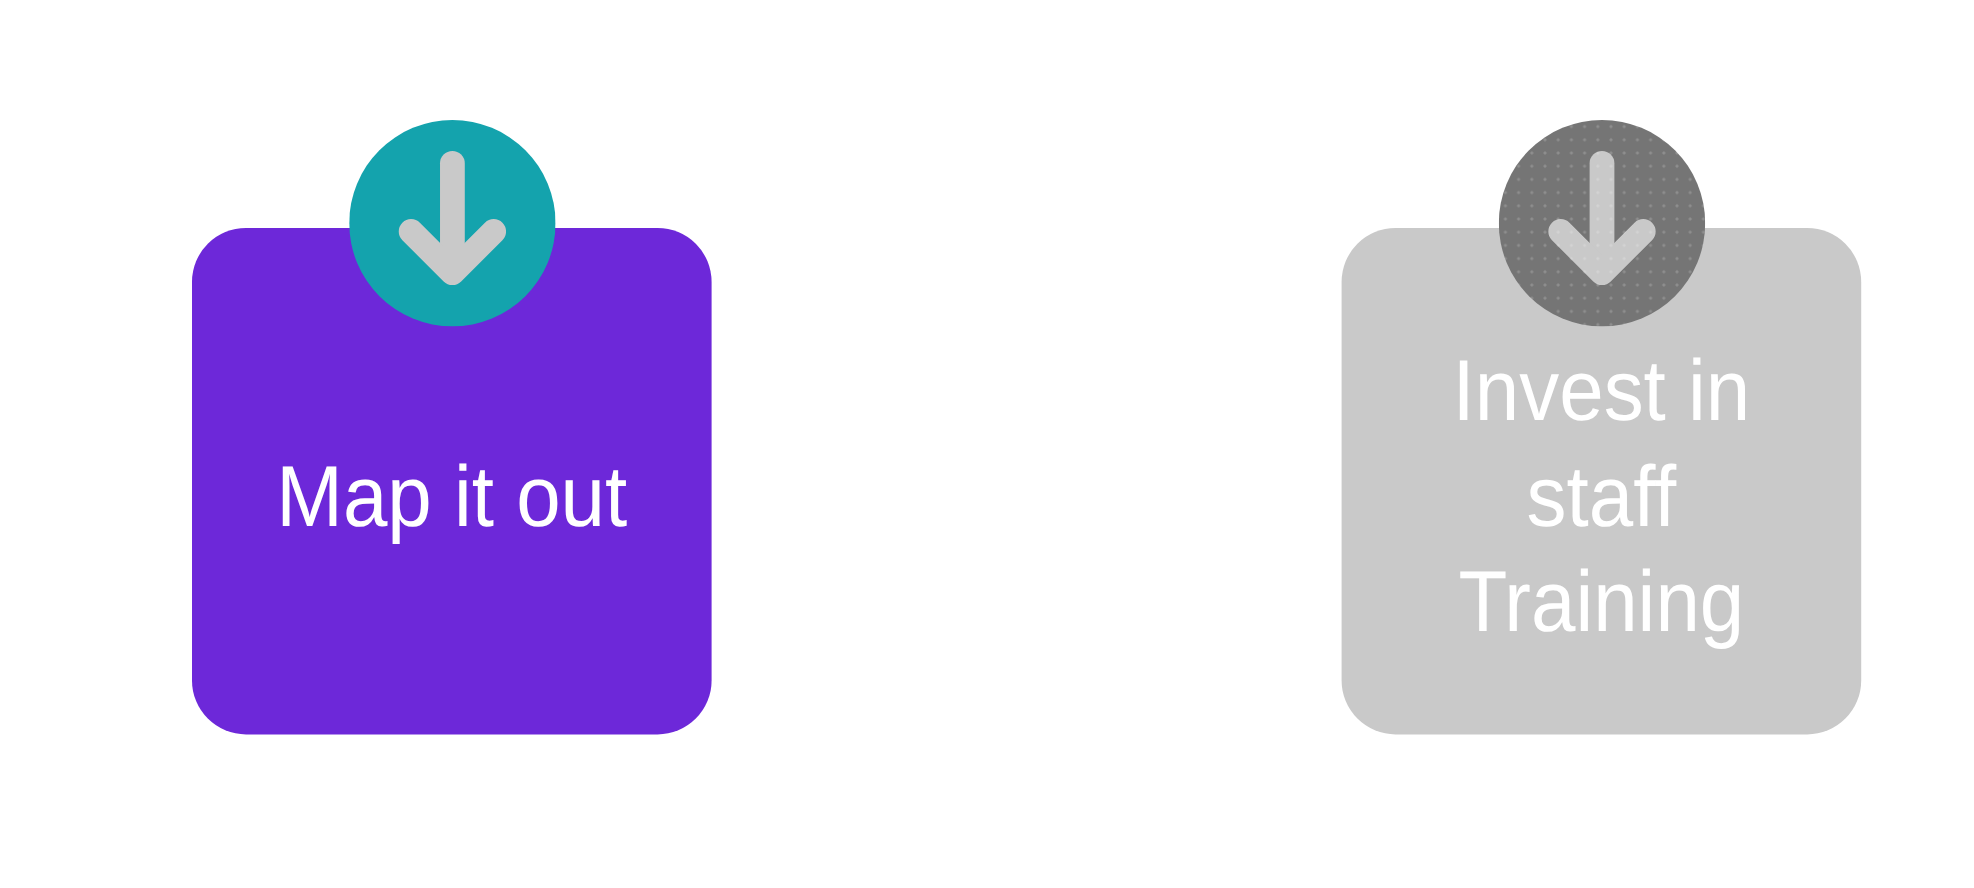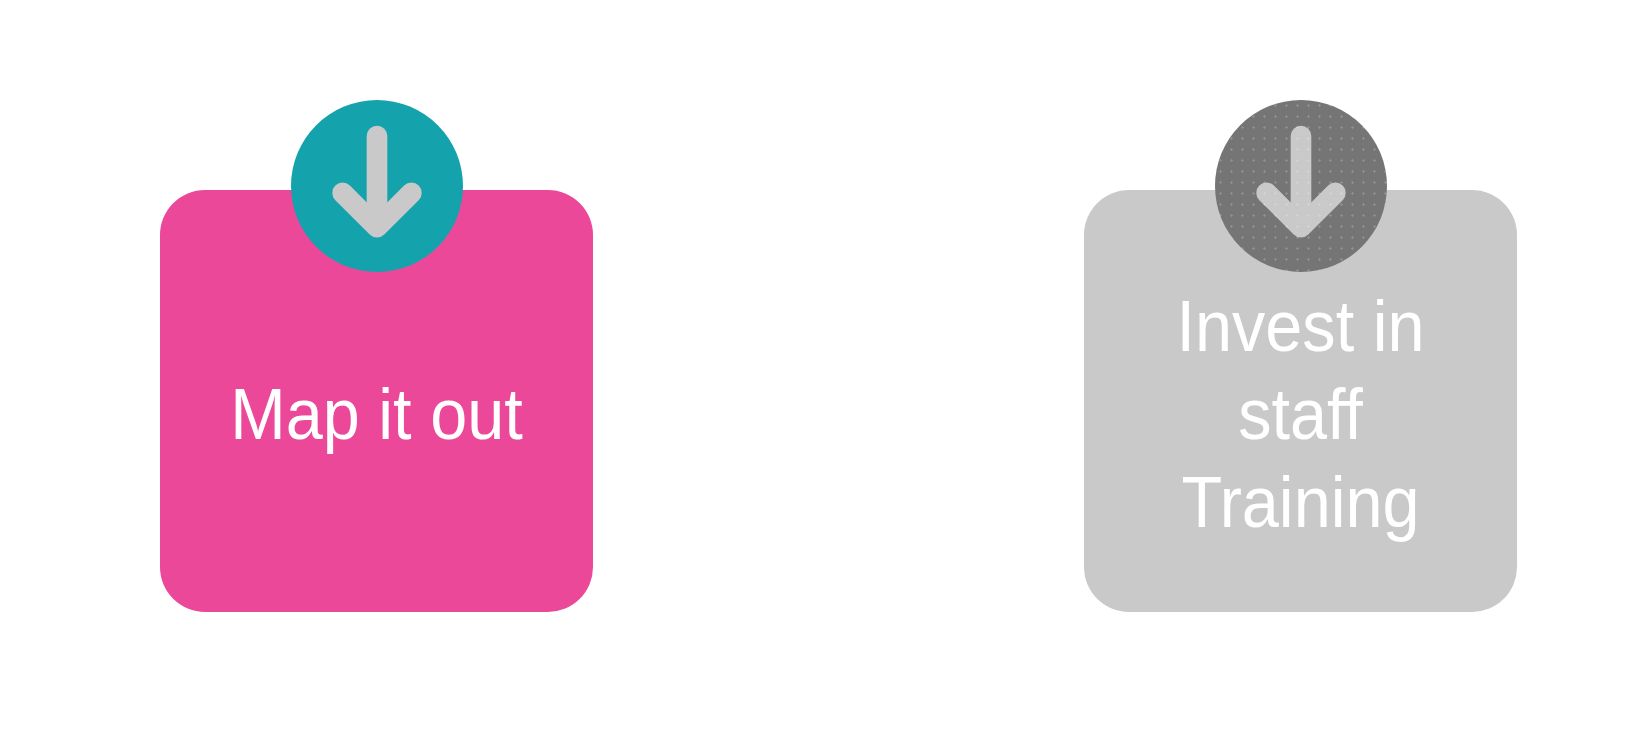--- a/index.html
+++ b/index.html
@@ -17,21 +17,21 @@
   }
   .card {
     position: absolute;
     top: 190px;
     width: 433px;
     height: 422px;
     border-radius: 45px;
   }
   .card.pos-1 { left: 160px; }
   .card.pos-2 { left: 618px; }
-  .card.pos-3 { left: 1084px; }
+  .card.pos-3 { left: 1118px; }
 
   .badge {
     position: absolute;
     top: -90px;
     left: 50%;
     transform: translateX(-50%);
     width: 172px;
     height: 172px;
   }
   .badge svg {
@@ -71,21 +71,21 @@
     white-space: pre-line;
     transform: scaleX(0.925);
     font-weight: 400;
   }
 </style>
 </head>
 <body>
 
 <div class="stage" style="background-color: rgb(255, 255, 255);">
 
-  <div class="card pos-1" style="background-color: #ec4899;">
+  <div class="card pos-1" style="background-color: #6d28d9;">
     <div class="badge">
       <svg viewBox="0 0 100 100">
         <circle cx="50" cy="50" r="50" fill="#14A3AD"></circle>
         <g fill="none" stroke="#C9C9C9">
           <line x1="50" y1="21" x2="50" y2="66" stroke-width="12" stroke-linecap="round"></line>
           <polyline points="30,54 50,74 70,54" stroke-width="12" stroke-linecap="round" stroke-linejoin="round"></polyline>
         </g>
       </svg>
     </div>
     <div class="label" style="color: rgb(255, 255, 255);">Map it out</div>

